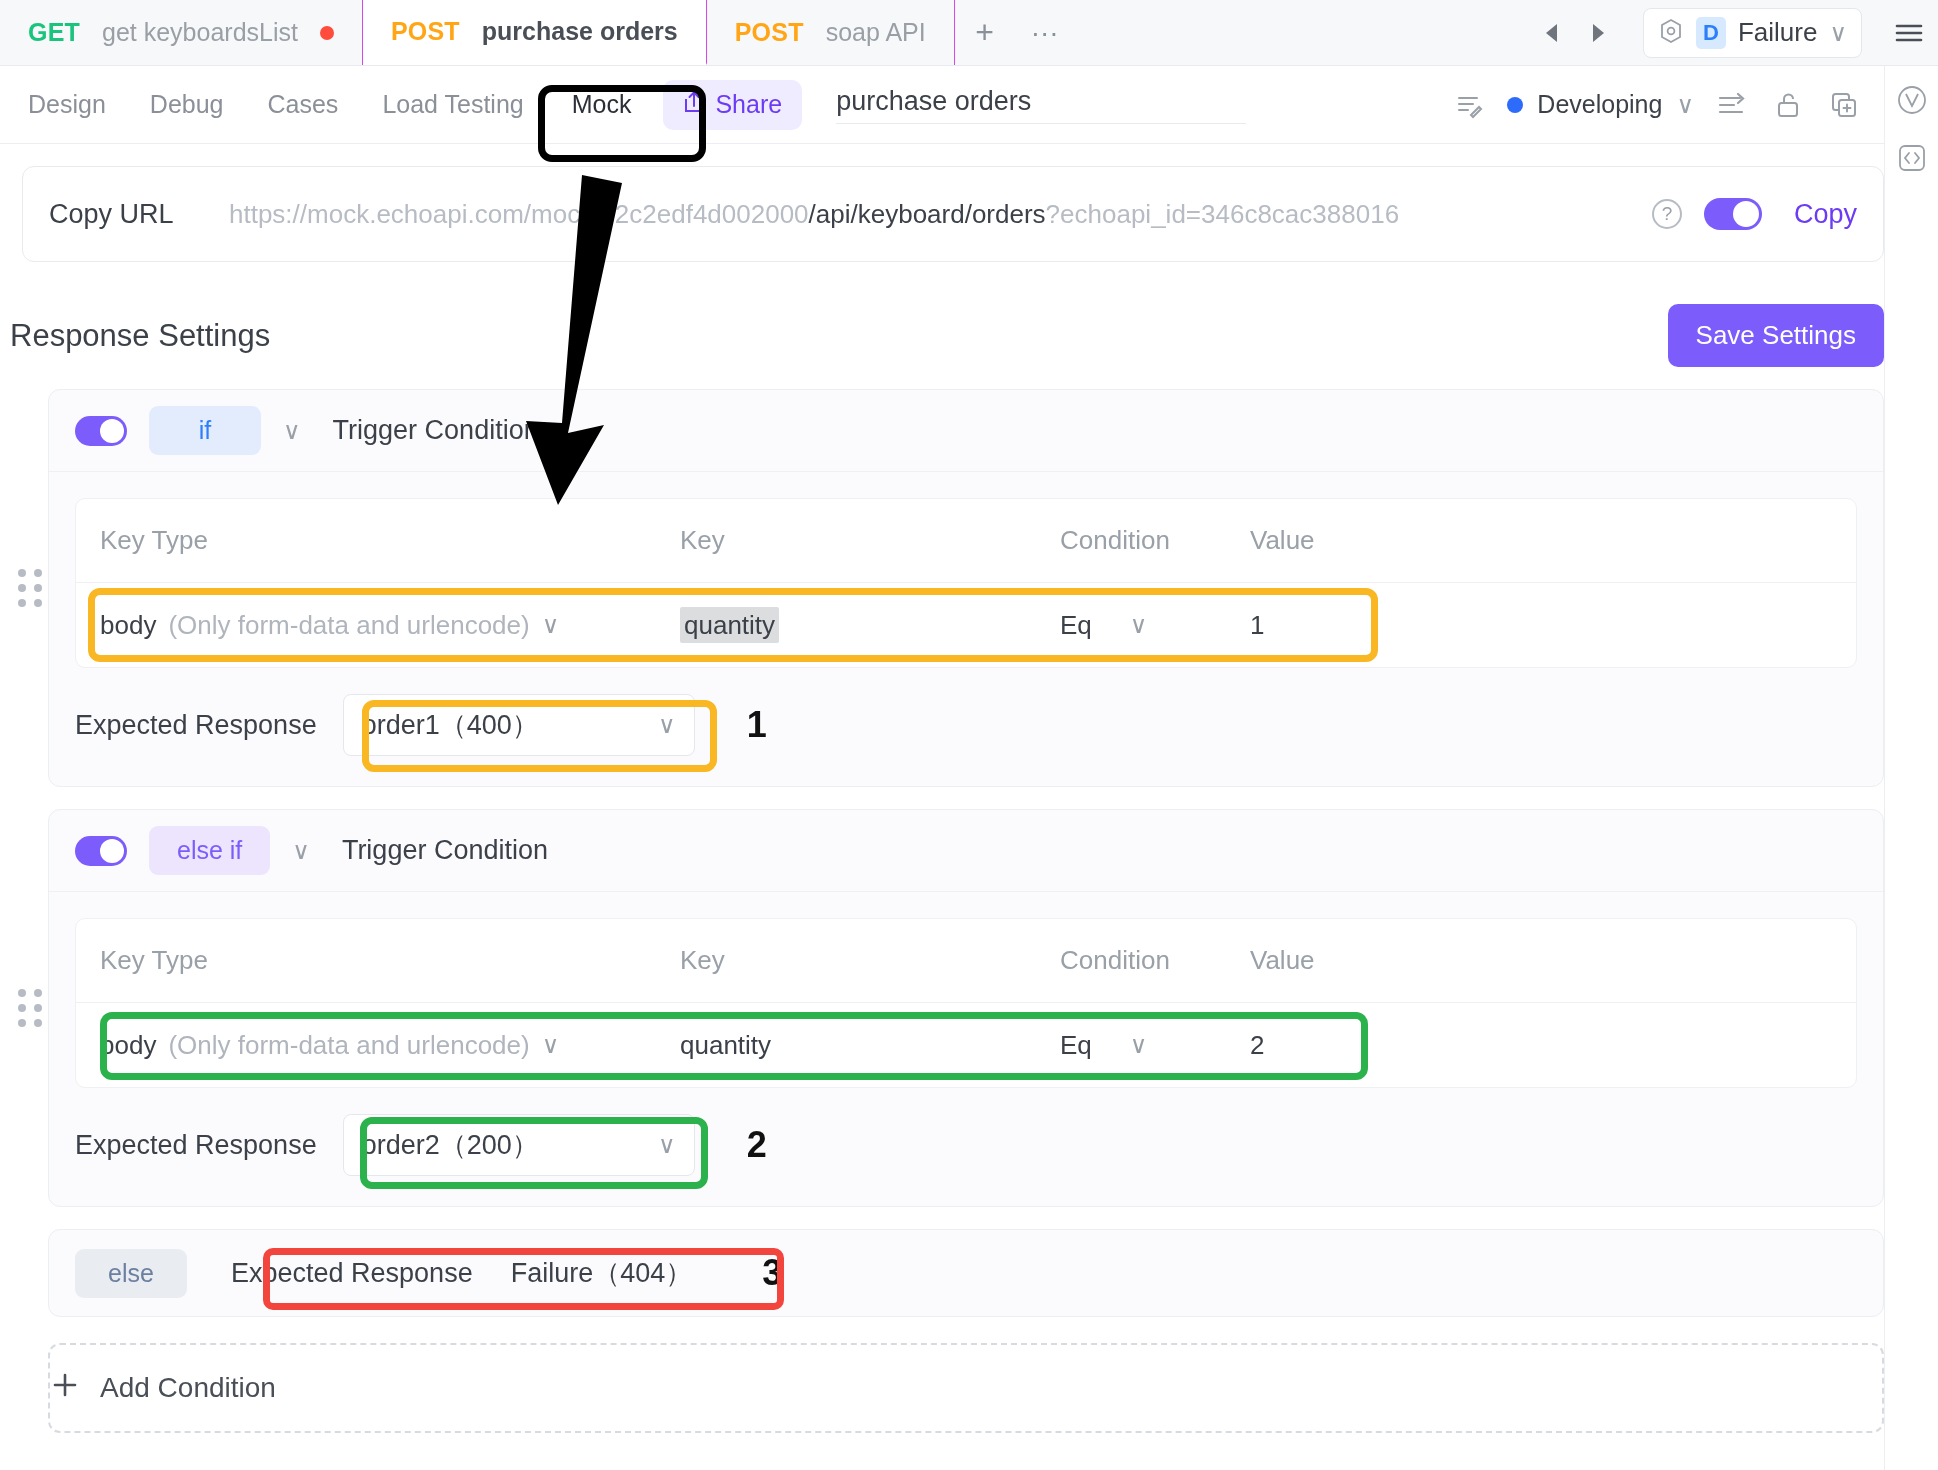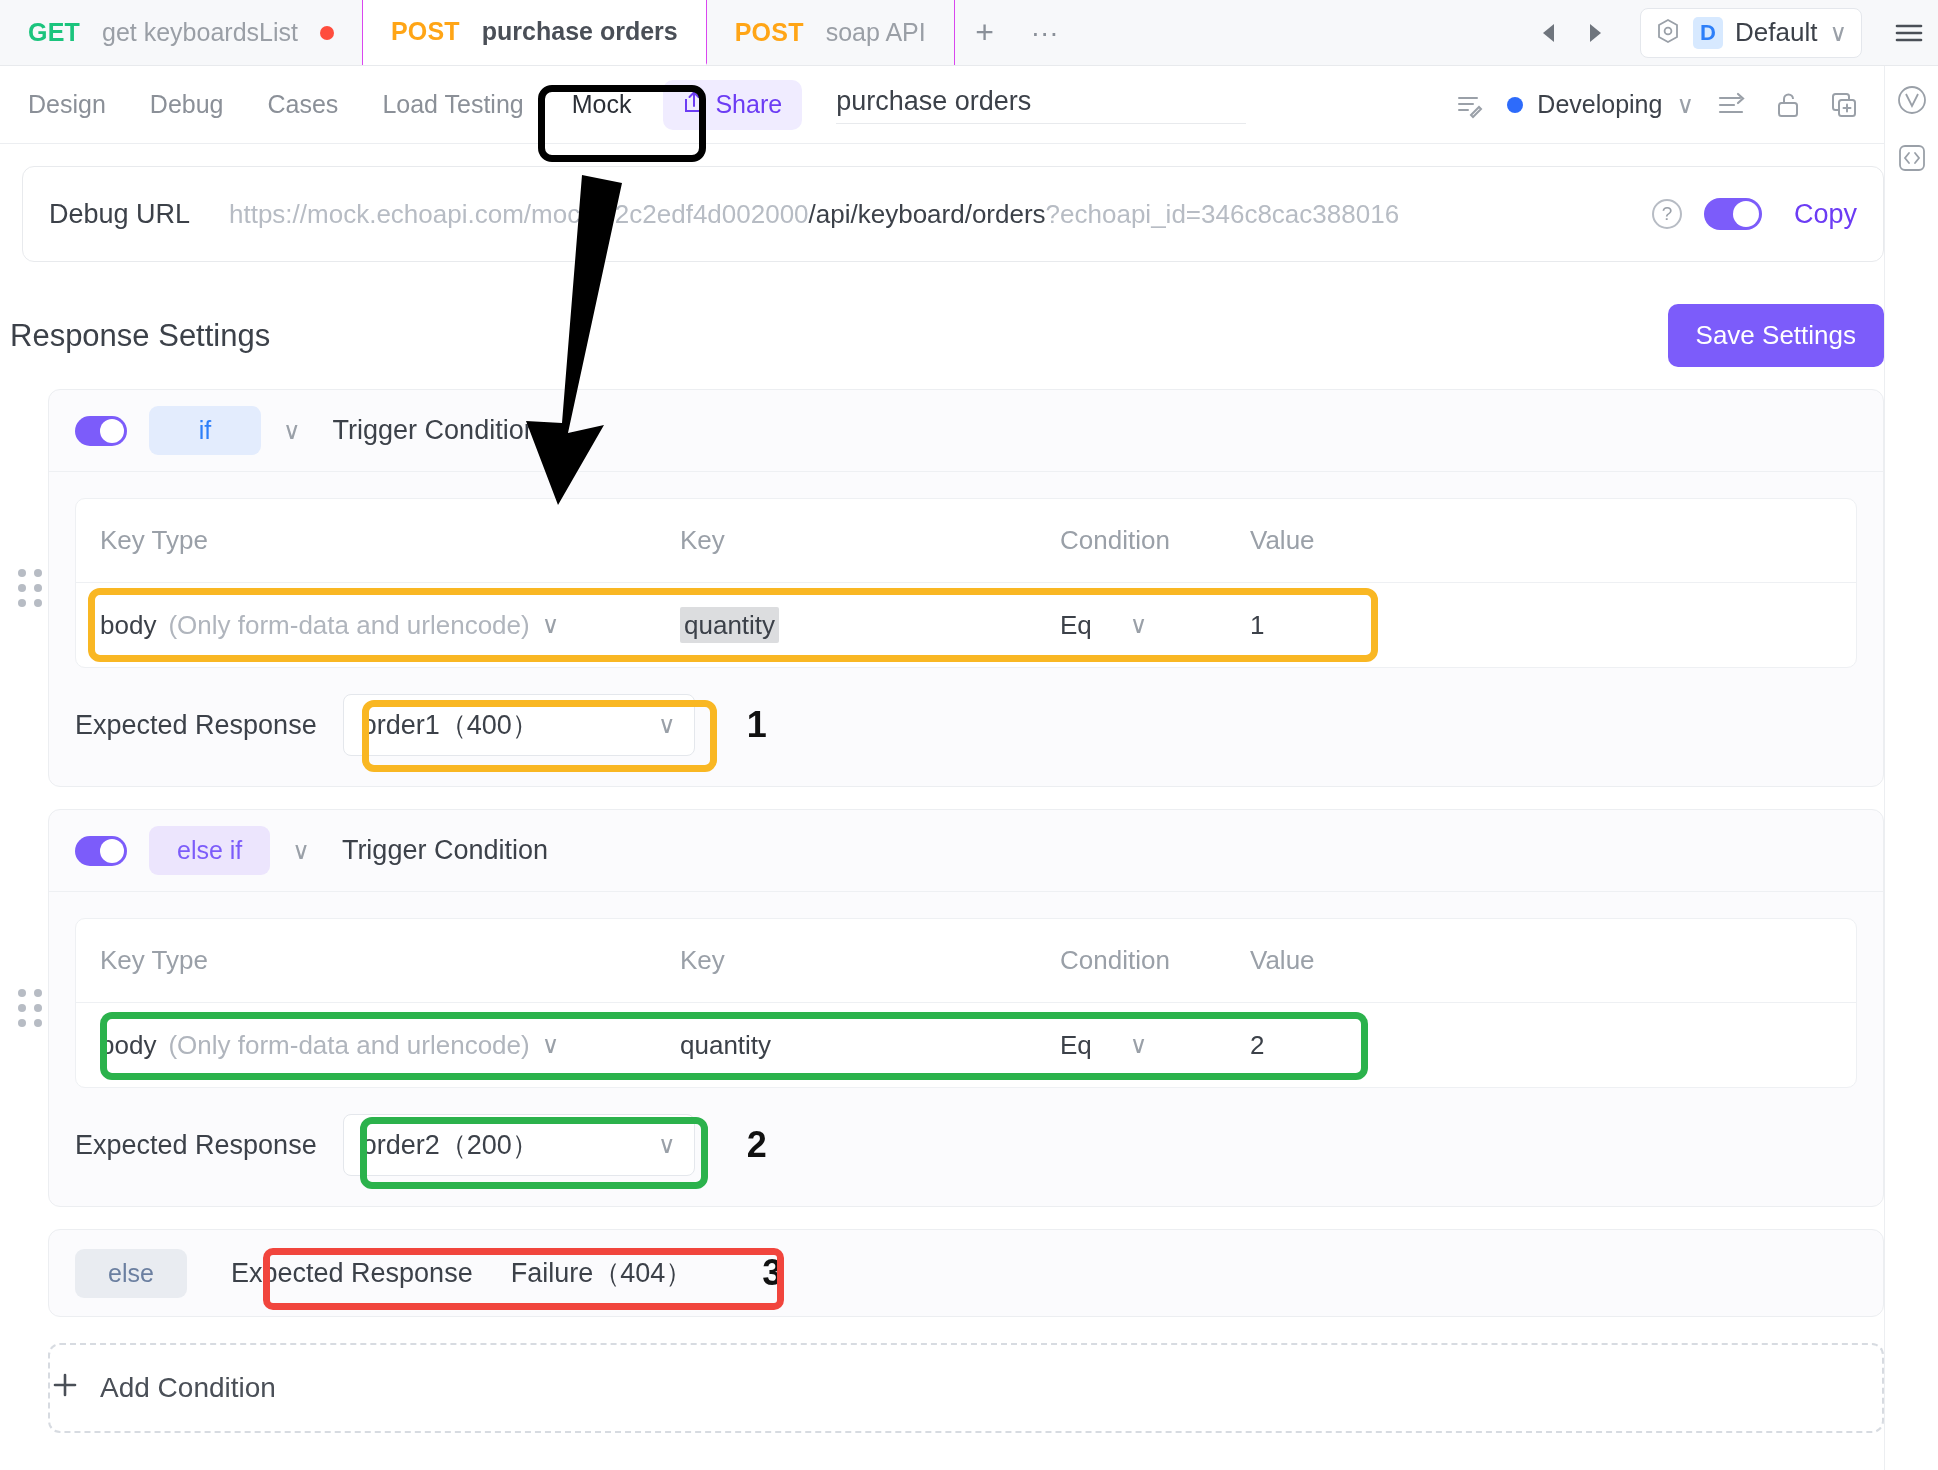--- a/index.html
+++ b/index.html
@@ -220,21 +220,21 @@
         </svg>
     </div>
     <div class="envbox">
       <span>
         <svg width="26" height="26" viewBox="0 0 26 26">
             <path d="M13 2 L22 7 L22 19 L13 24 L4 19 L4 7 Z" fill="none" stroke="#9aa0a8" stroke-width="1.8"></path>
             <circle cx="13" cy="13" r="3.4" fill="none" stroke="#9aa0a8" stroke-width="1.8"></circle>
           </svg>
       </span>
       <span class="env-badge">D</span>
-      <span class="env-name">Default</span>
+      <span class="env-name">Failure</span>
       <span class="chev">∨</span>
     </div>
     <div class="hamburger">
       <svg width="30" height="22" viewBox="0 0 30 22">
           <g stroke="#4a4f57" stroke-width="2.6" stroke-linecap="round">
             <line x1="3" y1="4" x2="27" y2="4"></line>
             <line x1="3" y1="11" x2="27" y2="11"></line>
             <line x1="3" y1="18" x2="27" y2="18"></line>
           </g>
         </svg>
@@ -322,21 +322,21 @@
   <div class="ricon">
     <svg width="32" height="32" viewBox="0 0 32 32">
         <rect x="4" y="4" width="24" height="24" rx="5" fill="none" stroke="#9aa0a8" stroke-width="1.8"></rect>
         <polyline points="13,11 9,16 13,21" fill="none" stroke="#9aa0a8" stroke-width="1.8" stroke-linecap="round"></polyline>
         <polyline points="19,11 23,16 19,21" fill="none" stroke="#9aa0a8" stroke-width="1.8" stroke-linecap="round"></polyline>
       </svg>
   </div>
 </div>
 
 <div class="mockurl-card">
-  <div class="mockurl-label">Debug URL</div>
+  <div class="mockurl-label">Copy URL</div>
   <div class="mockurl-val"><span>https://mock.echoapi.com/mock/32c2edf4d002000</span><span class="dark">/api/keyboard/orders</span><span>?echoapi_id=346c8cac388016</span></div>
   <div class="help-circle">?</div>
   <div class="toggle">
       <span class="knob"></span>
     </div>
   <div class="copy">Copy</div>
 </div>
 
 <div class="section-head">
   <div class="section-title">Response Settings</div>

